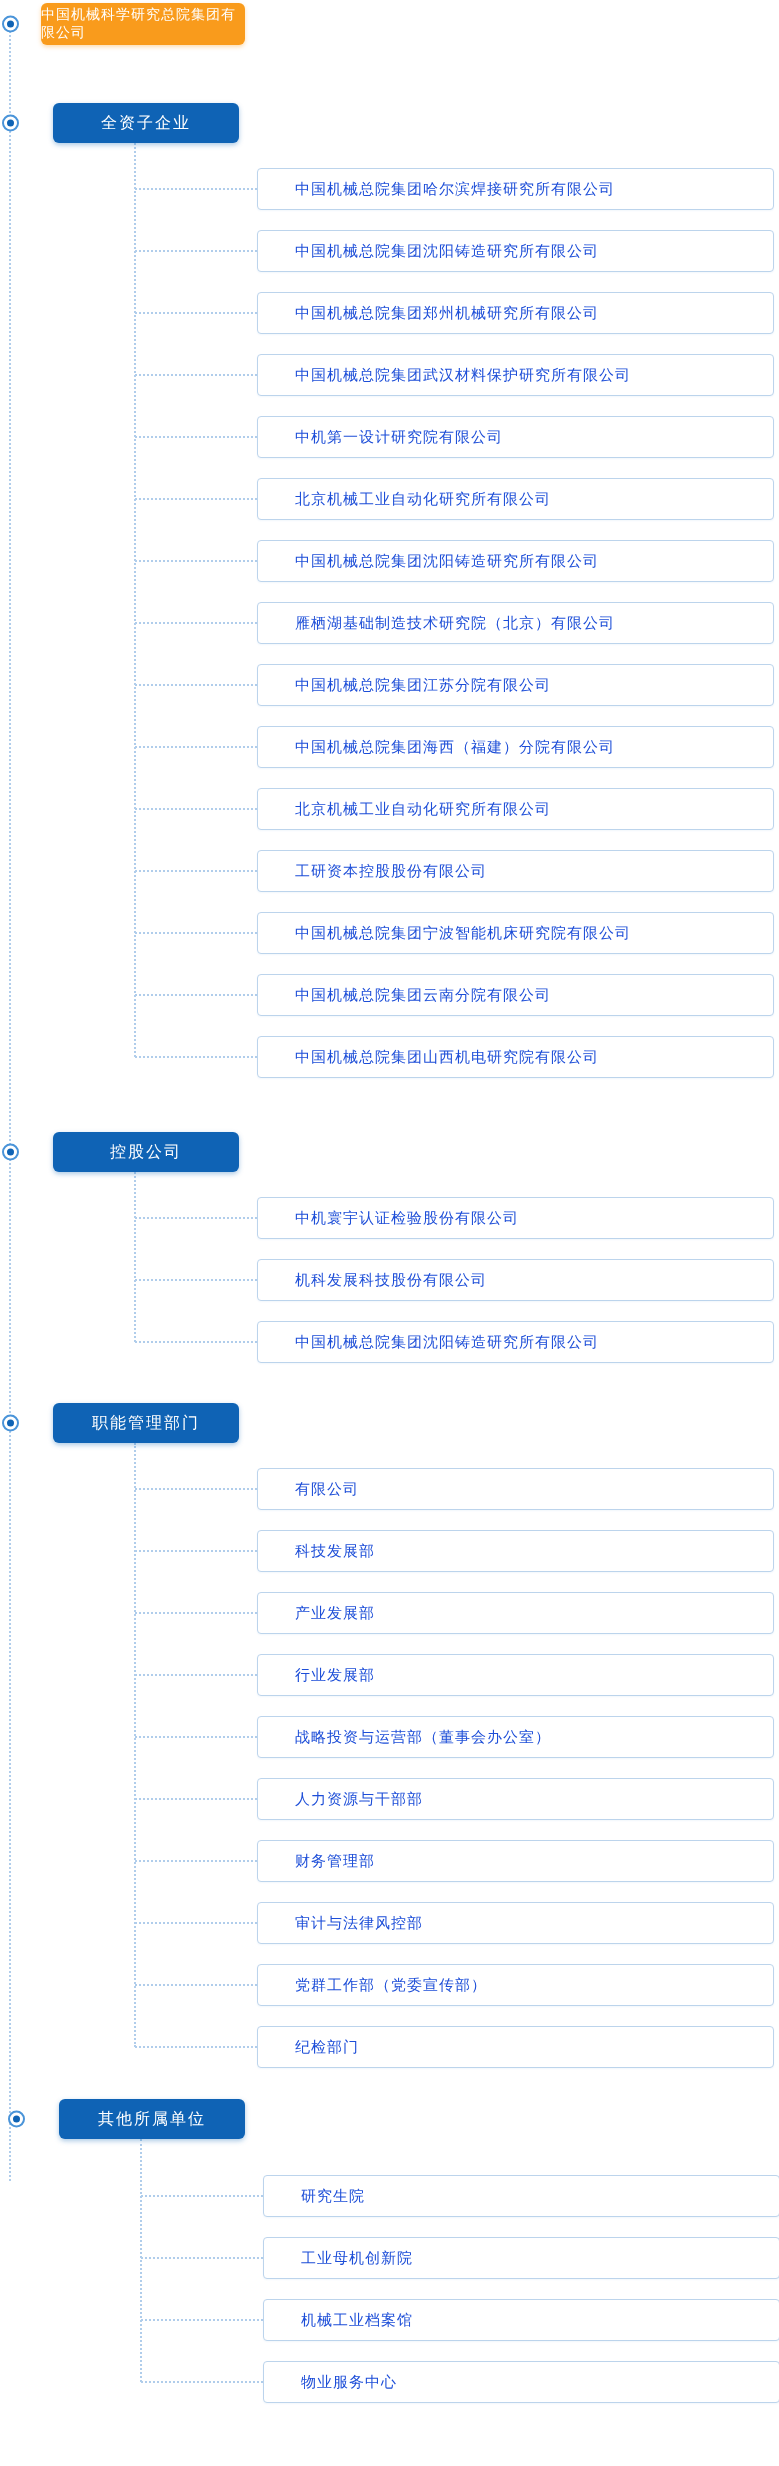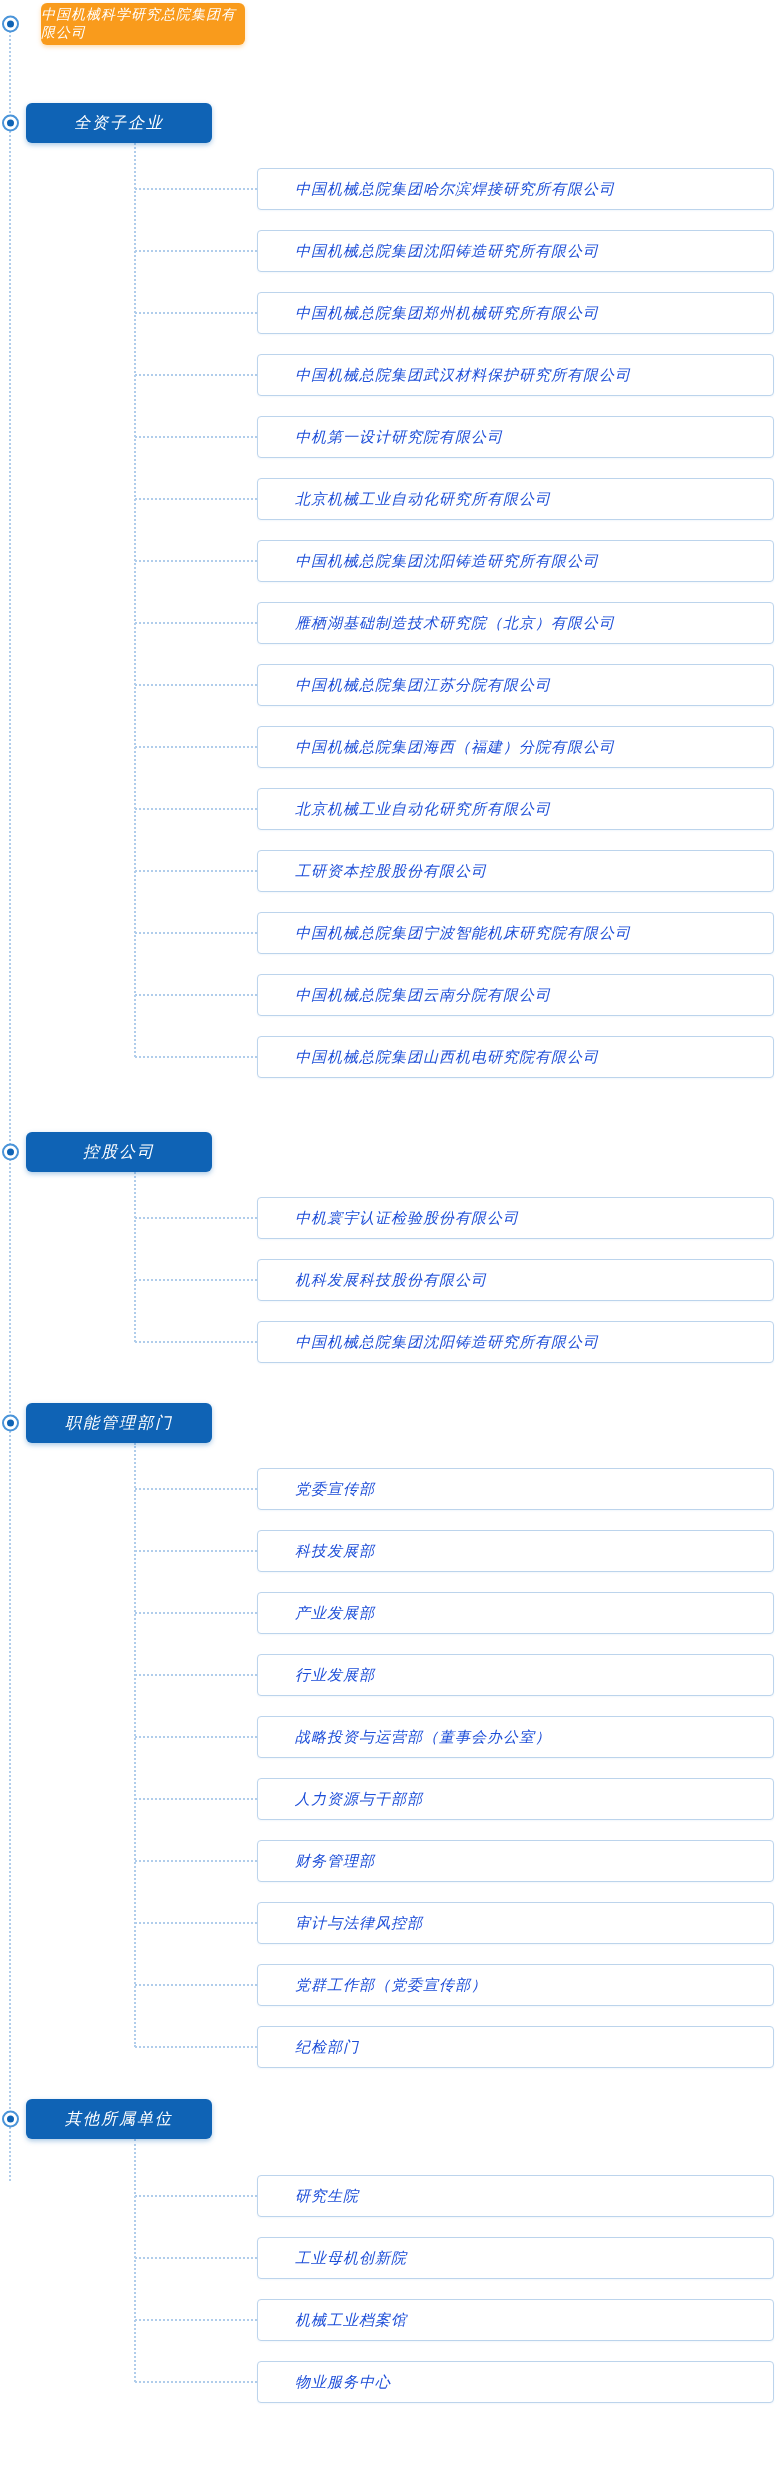--- a/index.html
+++ b/index.html
@@ -1,43 +1,43 @@
 <!DOCTYPE html>
 <html><head>
 <meta charset="utf-8">
 <style>
   html,body{margin:0;padding:0;background:#fff;}
   body{width:779px;font-family:"Liberation Sans",sans-serif;}
-  .tree{position:relative;width:779px;height:2466px;background:#fff;overflow:hidden;font-style:italic;}
+  .tree{position:relative;width:779px;height:2466px;background:#fff;overflow:hidden;}
 
   
   .spine{position:absolute;left:9px;top:26px;height:2155px;border-left:2px dotted #b0cdeb;z-index:0;}
 
   
   .marker{position:absolute;left:2px;top:50%;transform:translateY(-50%);
     width:17px;height:17px;border-radius:50%;border:2px solid #4a94d9;background:#fff;
     box-sizing:border-box;display:flex;align-items:center;justify-content:center;z-index:2;}
   .marker::after{content:"";width:7px;height:7px;border-radius:50%;background:#0f63b5;}
 
   .cat-row{position:relative;z-index:1;}
 
   
   .rootbox{margin-left:41px;margin-top:3px;width:204px;height:42px;background:#f99b1c;
     border-radius:6px;color:#fff;display:flex;align-items:center;justify-content:center;
     font-size:14px;letter-spacing:1px;box-shadow:0 2px 4px rgba(249,155,28,.35);cursor:pointer;}
 
   
-  .catbox{margin-left:26px;width:186px;height:40px;background:#0f63b5;border-radius:6px;
+  .catbox{margin-left:53px;width:186px;height:40px;background:#0f63b5;border-radius:6px;
     color:#fff;display:flex;align-items:center;justify-content:center;font-size:16px;
     letter-spacing:2px;box-shadow:0 2px 5px rgba(15,99,181,.35);cursor:pointer;}
 
   .group-1{margin-top:58px;}
   .group-2{margin-top:54px;}
   .group-3{margin-top:40px;}
-  .group-4{margin-top:31px;}
+  .group-4{margin-top:31px;padding-left:6px;}
 
   
   .items{margin-left:257px;margin-top:25px;position:relative;display:flex;flex-direction:column;gap:20px;}
   .group-4 .items{margin-top:36px;}
   
   .items::before{content:"";position:absolute;left:-123px;top:-25px;bottom:21px;border-left:2px dotted #b0cdeb;}
   .group-4 .items::before{top:-36px;}
 
   
   .item{position:relative;height:42px;width:517px;box-sizing:border-box;background:#fff;
@@ -94,21 +94,21 @@
       <div class="item">中国机械总院集团沈阳铸造研究所有限公司</div>
     </div>
   </div>
 
   <div class="group group-3">
     <div class="cat-row">
       <span class="marker"></span>
       <div class="catbox">职能管理部门</div>
     </div>
     <div class="items">
-      <div class="item">党委宣传部</div>
+      <div class="item">有限公司</div>
       <div class="item">科技发展部</div>
       <div class="item">产业发展部</div>
       <div class="item">行业发展部</div>
       <div class="item">战略投资与运营部（董事会办公室）</div>
       <div class="item">人力资源与干部部</div>
       <div class="item">财务管理部</div>
       <div class="item">审计与法律风控部</div>
       <div class="item">党群工作部（党委宣传部）</div>
       <div class="item">纪检部门</div>
     </div>

